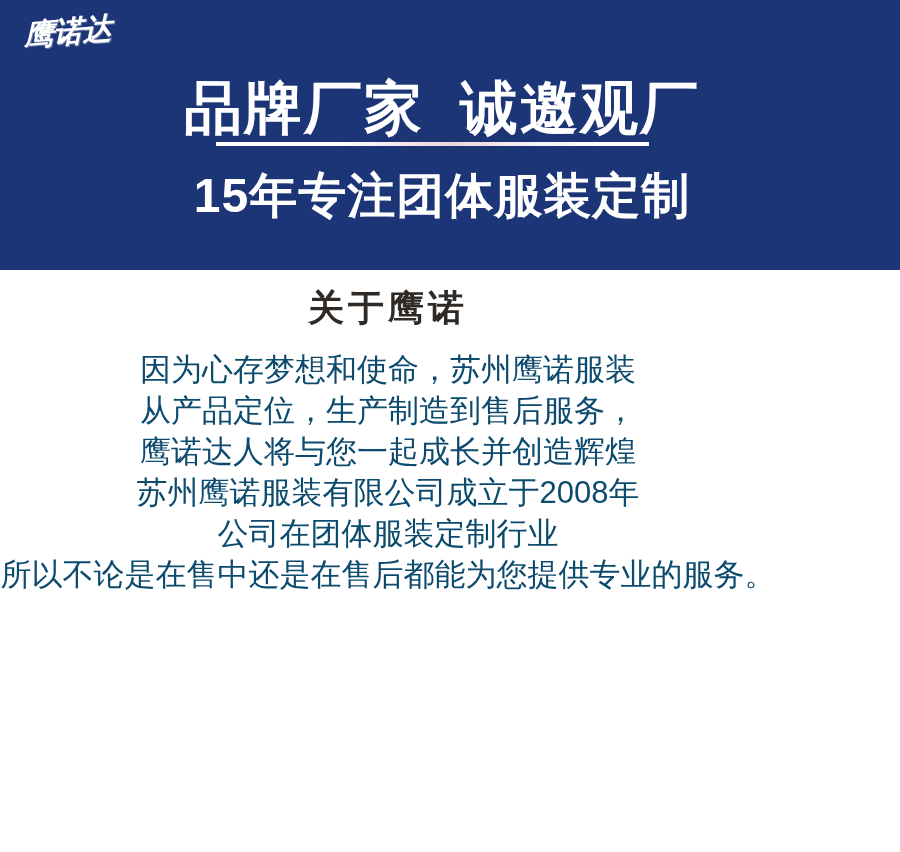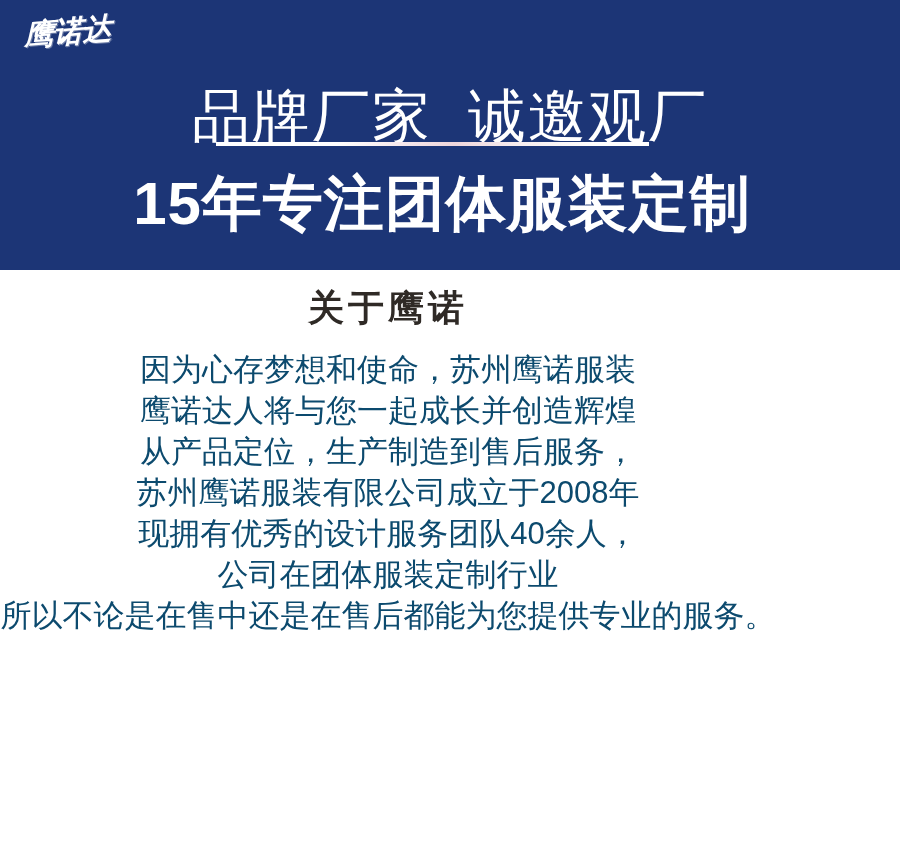--- a/index.html
+++ b/index.html
@@ -28,45 +28,45 @@
     font-style: italic;
     letter-spacing: -1px;
     transform: rotate(-5deg) skewX(-4deg);
     text-shadow: 1px 1px 0 rgba(255,255,255,0.35);
   }
   .banner-title {
     position: absolute;
     top: 70px;
     left: 0;
     width: 884px; 
-    margin: 8px;
+    margin: 0;
     text-align: center;
     color: #ffffff;
     font-size: 58px;
-    font-weight: normal;
+    font-weight: bold;
     letter-spacing: 2px;
     white-space: pre;
   }
   .title-divider {
     position: absolute;
     top: 142px;
     left: 216px;
     width: 433px;
     height: 4px;
     background: linear-gradient(90deg, #ffffff 0%, #ffffff 28%, #eed6dc 55%, #f7eef0 70%, #ffffff 88%, #ffffff 100%);
   }
   .banner-subtitle {
     position: absolute;
     top: 164px;
     left: 0;
     width: 884px;
     margin: 0;
     text-align: center;
     color: #ffffff;
-    font-size: 60px;
+    font-size: 48px;
     font-weight: bold;
     letter-spacing: 1px;
   }
   .about {
     position: absolute;
     top: 288px;
     left: 0;
     width: 776px;
     text-align: center;
     color: #2f2a26;
@@ -101,22 +101,21 @@
     <div class="title-divider"></div>
 
     <h2 class="banner-subtitle">15年专注团体服装定制</h2>
   </header>
 
   <section class="about">
     <h3 class="about-heading">关于鹰诺</h3>
 
     <div class="about-lines">
       <p>因为心存梦想和使命，苏州鹰诺服装</p>
+      <p>从产品定位，生产制造到售后服务，</p>
       <p>鹰诺达人将与您一起成长并创造辉煌</p>
-      <p>从产品定位，生产制造到售后服务，</p>
       <p>苏州鹰诺服装有限公司成立于2008年</p>
-      <p>现拥有优秀的设计服务团队40余人，</p>
       <p>公司在团体服装定制行业</p>
       <p>所以不论是在售中还是在售后都能为您提供专业的服务。</p>
     </div>
   </section>
 
 </div>
 
 </body></html>

